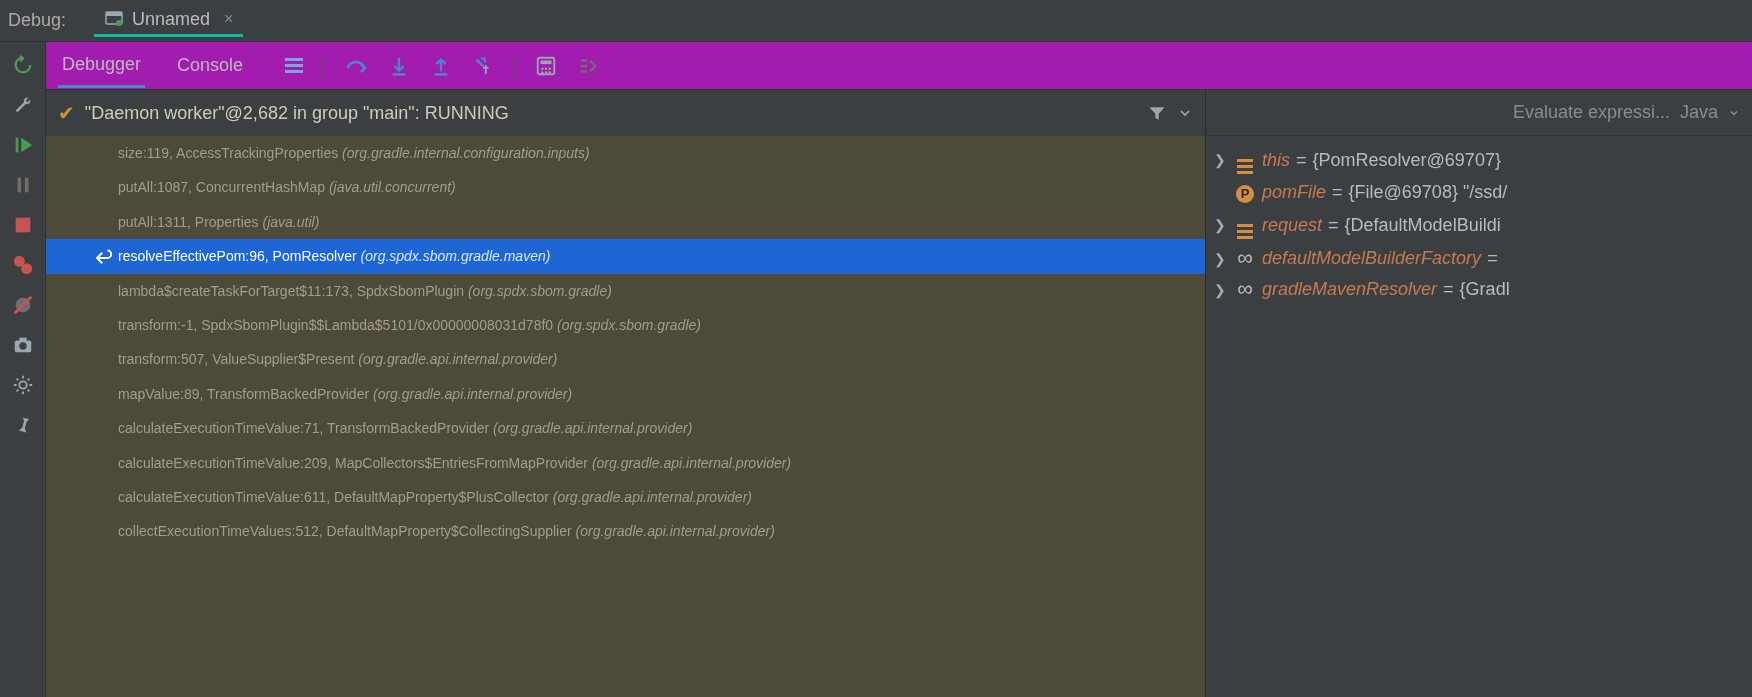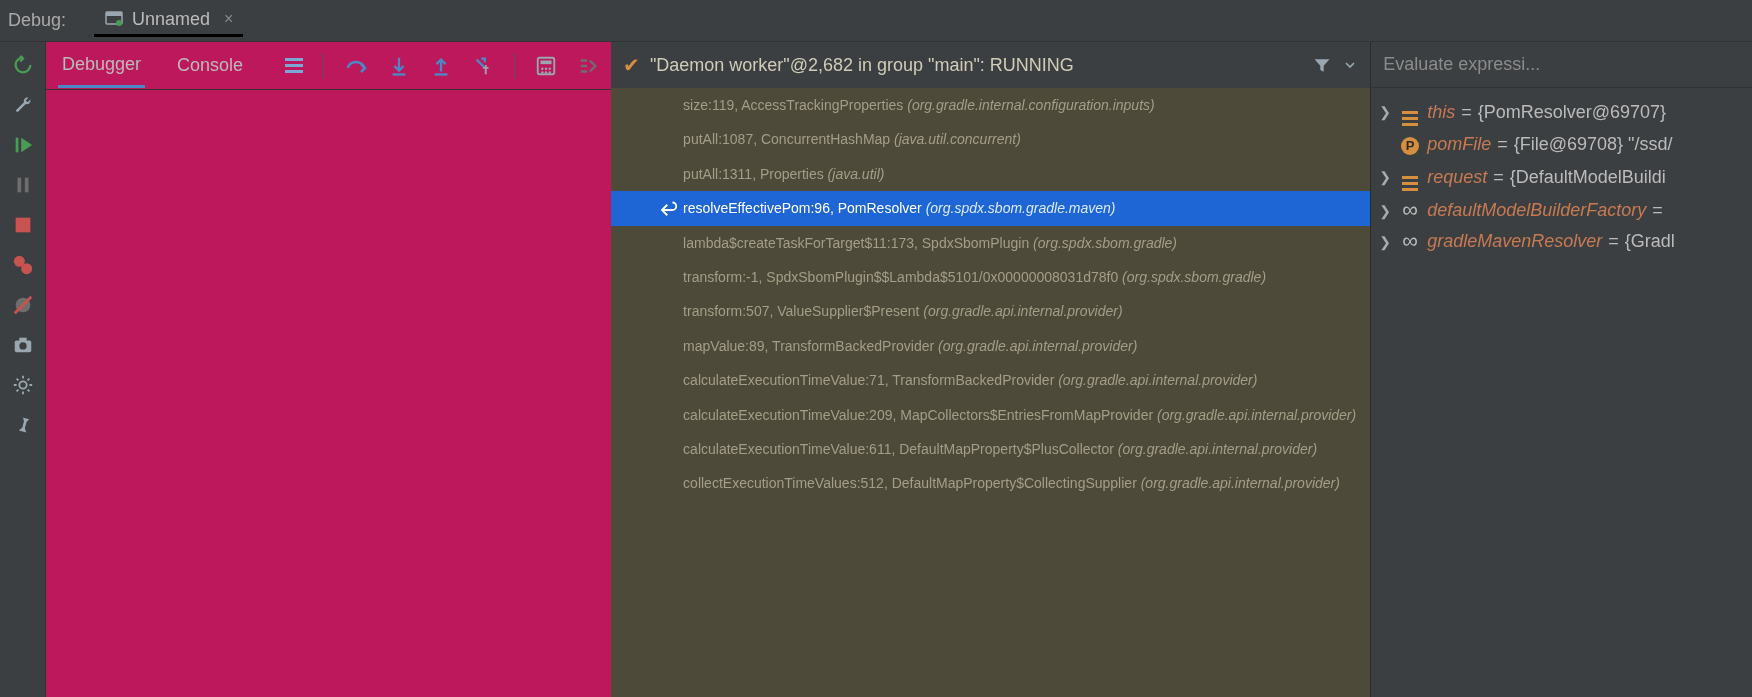--- a/index.html
+++ b/index.html
@@ -1,32 +1,32 @@
 <!DOCTYPE html>
 <html><head>
 <meta charset="utf-8">
 <style>
 * { margin:0; padding:0; box-sizing:border-box; font-family:"Segoe UI",Arial,sans-serif; }
 html,body { width:1752px; height:697px; background:#2b2b2b; color:#bbb; overflow:hidden; font-size:18px; }
 
 
 .topbar { height:42px; background:#3c3f41; display:flex; align-items:center; padding:0 8px; border-bottom:1px solid #323232; }
 .topbar .lbl { color:#aaa; margin-right:28px; }
-.run-tab { display:flex; align-items:center; gap:8px; padding:4px 10px; border-bottom:3px solid #000000; }
+.run-tab { display:flex; align-items:center; gap:8px; padding:4px 10px; border-bottom:3px solid #14b8a6; }
 .run-tab .close { color:#888; font-size:16px; margin-left:6px; }
 
 
 .body { display:flex; height:calc(697px - 42px); }
 
 
 .gutter { width:46px; background:#3c3f41; display:flex; flex-direction:column; align-items:center; padding-top:12px; gap:18px; border-right:1px solid #323232; }
 .gutter svg, .gutter .ico { width:22px; height:22px; }
 
 
-.main { flex:1; display:flex; flex-direction:row; background:#be185d; min-width:0; }
+.main { flex:1; display:flex; flex-direction:column; background:#a21caf; min-width:0; }
 .tabbar { height:48px; display:flex; align-items:center; padding:0 12px; gap:28px; border-bottom:1px solid #323232; }
 .dtab { color:#bbb; padding:10px 4px; }
 .dtab.active { border-bottom:3px solid #4a88c7; }
 .tool-icons { display:flex; align-items:center; gap:20px; margin-left:10px; }
 .sep { width:1px; height:26px; background:#555; }
 
 .content { flex:1; display:flex; min-height:0; }
 
 
 .frames-col { flex:1; display:flex; flex-direction:column; background:#4e4a3a; min-width:0; border-right:1px solid #2b2b2b; }
@@ -35,21 +35,21 @@
 .check { color:#d68f3e; font-size:20px; }
 .frames { flex:1; overflow:hidden; }
 .frame-row { padding:6px 14px 6px 72px; position:relative; color:#a39e87; white-space:nowrap; font-size:14px; line-height:1.6; }
 .frame-row .pkg { font-style:italic; }
 .frame-row.selected { background:#1e65d6; color:#fff; }
 .frame-row.selected .pkg { color:#dbe9ff; }
 .back-icon { position:absolute; left:48px; top:10px; }
 
 
 .vars-col { width:546px; background:#3c3f41; display:flex; flex-direction:column; overflow:hidden; }
-.eval-bar { height:46px; display:flex; align-items:center; padding:0 12px; color:#8b8b8b; border-bottom:1px solid #323232; font-family:Consolas,monospace; font-size:18px; }
+.eval-bar { height:46px; display:flex; align-items:center; padding:0 12px; gap:10px; color:#8b8b8b; border-bottom:1px solid #323232; font-family:Consolas,monospace; font-size:18px;text-align:right; }
 .eval-bar .grow { flex:1; overflow:hidden; text-overflow:ellipsis; white-space:nowrap; }
 .vars { flex:1; padding:6px 0; font-family:Consolas,monospace; font-size:18px; }
 .var-row { display:flex; align-items:center; padding:4px 8px; white-space:nowrap; }
 .var-row .chev { width:18px; color:#aaa; font-size:14px; }
 .var-row .vicn { width:22px; text-align:center; margin:0 6px 0 2px; }
 .var-row .vname { color:#c77a52;font-style:italic; }
 .var-row .eq { color:#bbb; margin:0 6px; }
 .var-row .vval { color:#bbb;text-align:right; }
 
 .bars-icon { display:inline-flex; flex-direction:column; gap:3px; }

